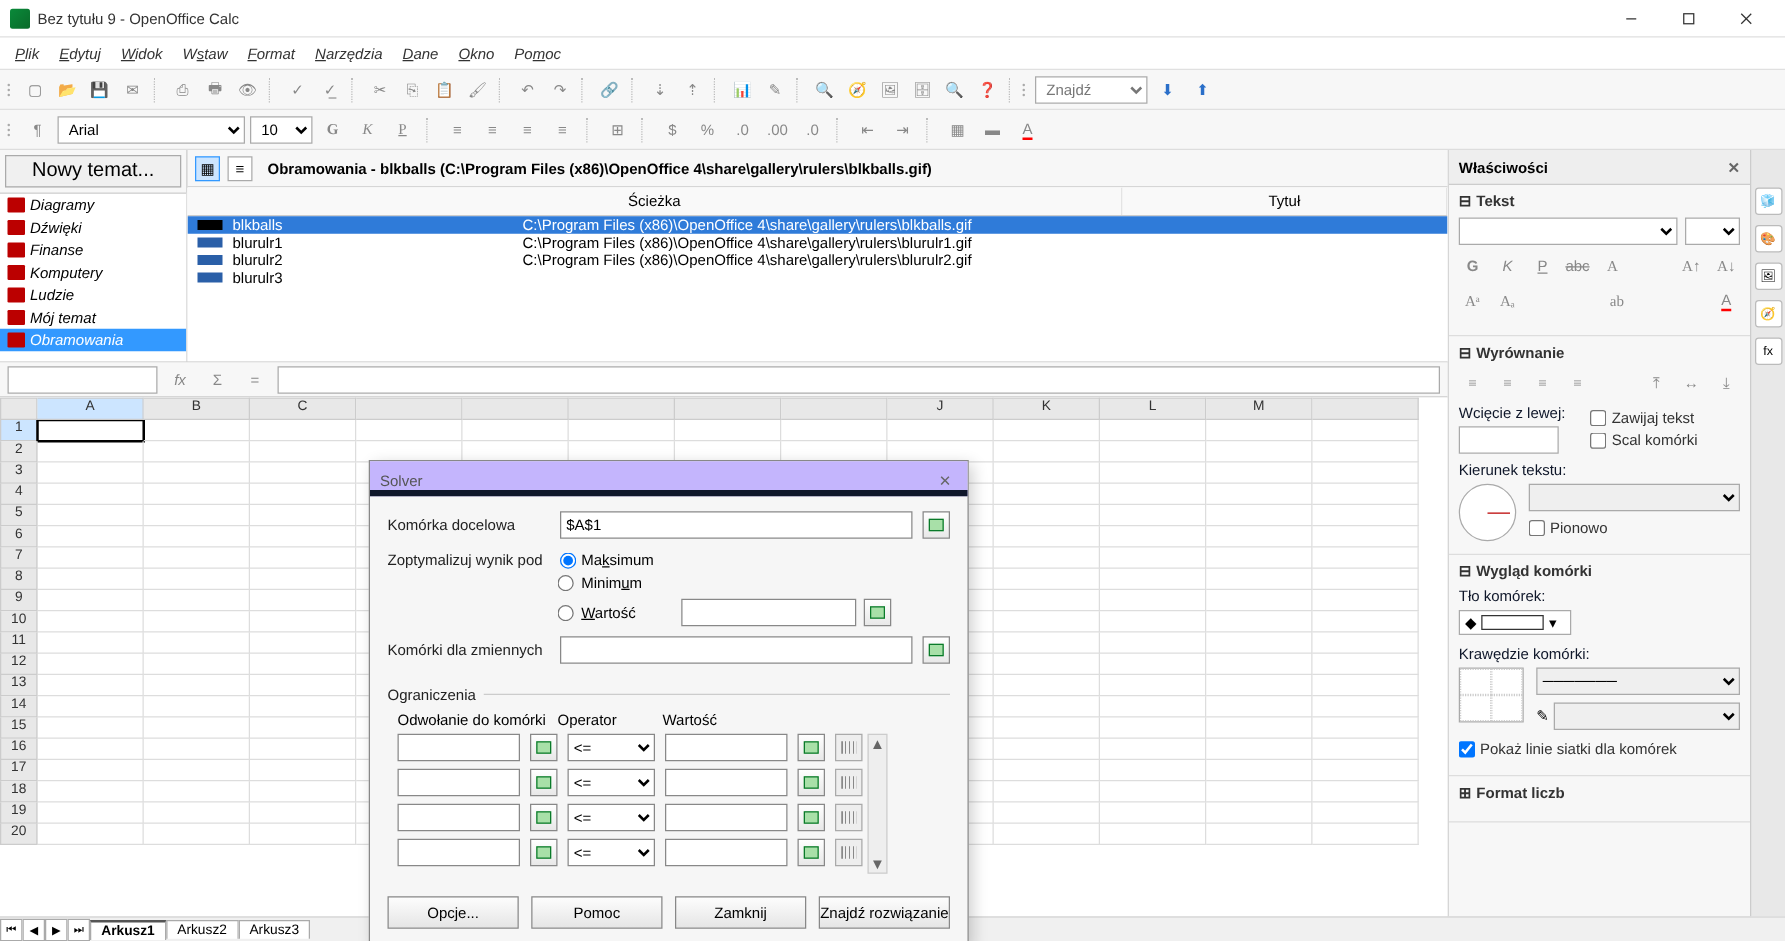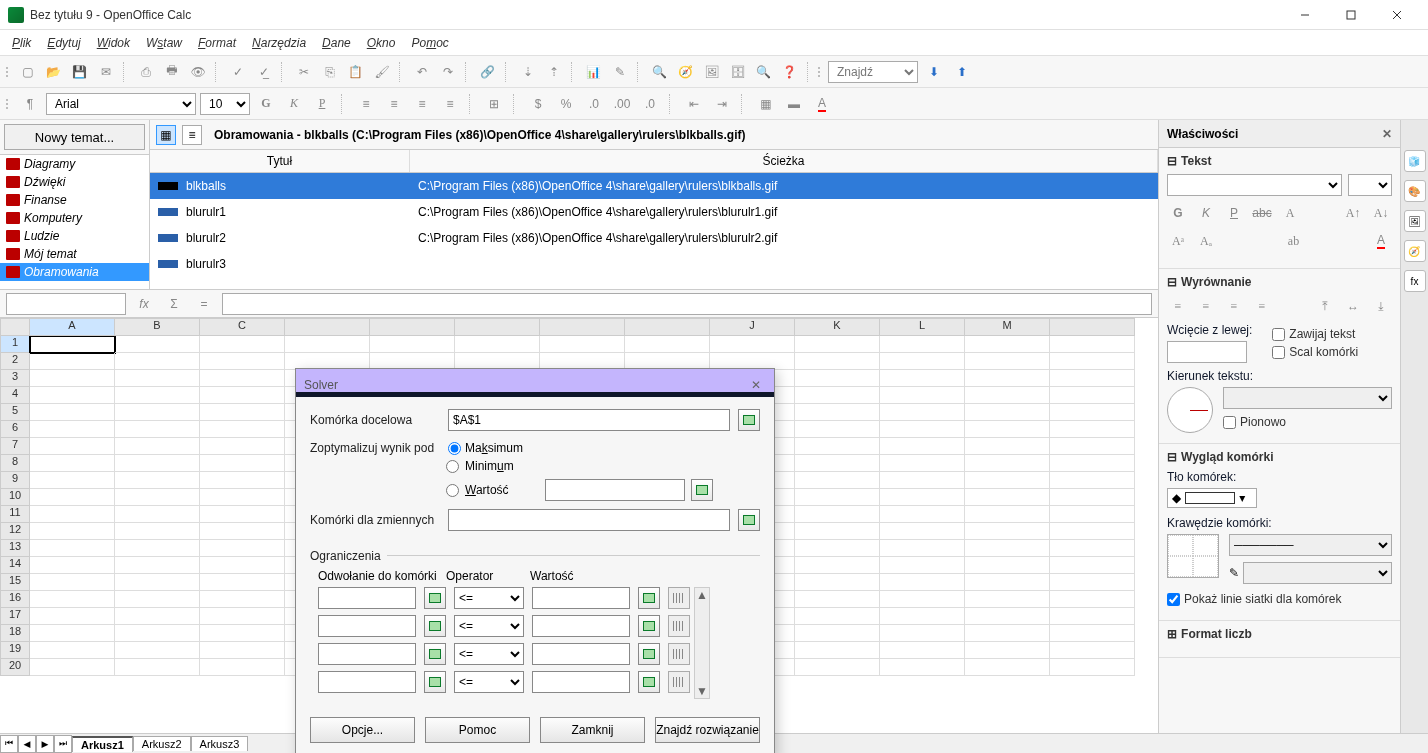--- a/index.html
+++ b/index.html
@@ -35,36 +35,36 @@
 
 .main { display: flex; height: calc(753px - 30px - 26px - 32px - 32px - 20px); }
 .left-side { flex: 1; display: flex; flex-direction: column; position: relative; }
 .right-panel { width: 270px; border-left: 1px solid #ccc; background: #f7f7f7; display: flex; }
 .side-tabs { width: 28px; background: #e8e8e8; border-left: 1px solid #ccc; display: flex; flex-direction: column; gap: 8px; padding-top: 30px; align-items:center;}
 .side-tabs .st { width: 22px; height: 22px; background: #fff; border: 1px solid #bbb; border-radius: 3px; display:flex;align-items:center;justify-content:center; font-size:10px;}
 
 
 .gallery-strip { height: 170px; display: flex; border-bottom: 1px solid #ccc; background: #f7f7f7; }
 .gallery-left { width: 150px; border-right: 1px solid #ccc; display: flex; flex-direction: column; }
-.theme-btn { height: 26px; margin: 4px; border: 1px solid #aaa; background: #f0f0f0; display: flex; align-items: center; justify-content: center; font-size: 13px; }
+.theme-btn { height: 26px; margin: 4px; border: 1px solid #aaa; background: #f0f0f0; display: flex; align-items: center; justify-content: center; font-size: 16px; }
 .theme-list { flex: 1; overflow: auto; border-top: 1px solid #ccc; background: #fff; }
 .theme-list .tl-item { padding: 2px 6px; display: flex; align-items: center; gap: 4px; font-style: italic; }
 .theme-list .tl-item .ico { width: 14px; height: 12px; background: #b00; border-radius: 1px; }
 .theme-list .tl-item.sel { background: #3399ff; color: #fff; }
 .gallery-right { flex: 1; display: flex; flex-direction: column; }
 .gallery-toolbar { height: 30px; display: flex; align-items: center; padding: 0 6px; gap: 6px; border-bottom: 1px solid #ccc; }
 .view-btn { width: 20px; height: 20px; border: 1px solid #3399ff; background: #cce5ff; display:flex;align-items:center;justify-content:center;}
 .view-btn.off { border-color: #aaa; background: #fff; }
 .gallery-path { font-weight: bold; padding-left: 6px; }
 .gallery-table { flex: 1; display: flex; flex-direction: column; background: #fff; overflow:hidden; }
 .gallery-header { display: flex; background: #fff; border-bottom: 1px solid #ccc; }
 .gallery-header .gh { padding: 4px 8px; border-right: 1px solid #ddd; text-align: center; background:#f9f9f9;}
 .gh-title { width: 260px; }
 .gh-path { flex: 1; }
-.g-row { display: flex; align-items: center; height: 26px; }
+.g-row { display: flex; align-items: center; height: 14px; }
 .g-row.sel { background: #2f7bd9; color: #fff; }
 .g-row .gc-title { width: 260px; padding-left: 8px; display: flex; align-items: center; gap: 8px; }
 .g-row .gc-path { flex: 1; padding-left: 8px; }
 .g-row .thumb { width: 20px; height: 8px; background: #000; }
 
 
 .formula-bar { height: 28px; display: flex; align-items: center; border-bottom: 1px solid #ccc; padding: 2px 6px; gap: 6px; background:#f7f7f7;}
 .name-box { width: 120px; height: 22px; border: 1px solid #aaa; background: #fff; padding: 0 4px; }
 .fx-line { flex: 1; height: 22px; border: 1px solid #aaa; background: #fff; }
 
@@ -300,22 +300,22 @@
         </div>
       </div>
       <div class="gallery-right">
         <div class="gallery-toolbar">
           <div class="view-btn">▦</div>
           <div class="view-btn off">≡</div>
           <div class="gallery-path">Obramowania - blkballs (C:\Program Files (x86)\OpenOffice 4\share\gallery\rulers\blkballs.gif)</div>
         </div>
         <div class="gallery-table">
           <div class="gallery-header">
+            <div class="gh gh-path">Ścieżka</div>
             <div class="gh gh-title">Tytuł</div>
-            <div class="gh gh-path">Ścieżka</div>
           </div>
           <div class="g-row sel">
             <div class="gc-title">
                 <span class="thumb"></span>
                 <span>blkballs</span>
               </div>
             <div class="gc-path">C:\Program Files (x86)\OpenOffice 4\share\gallery\rulers\blkballs.gif</div>
           </div>
           <div class="g-row">
             <div class="gc-title">

